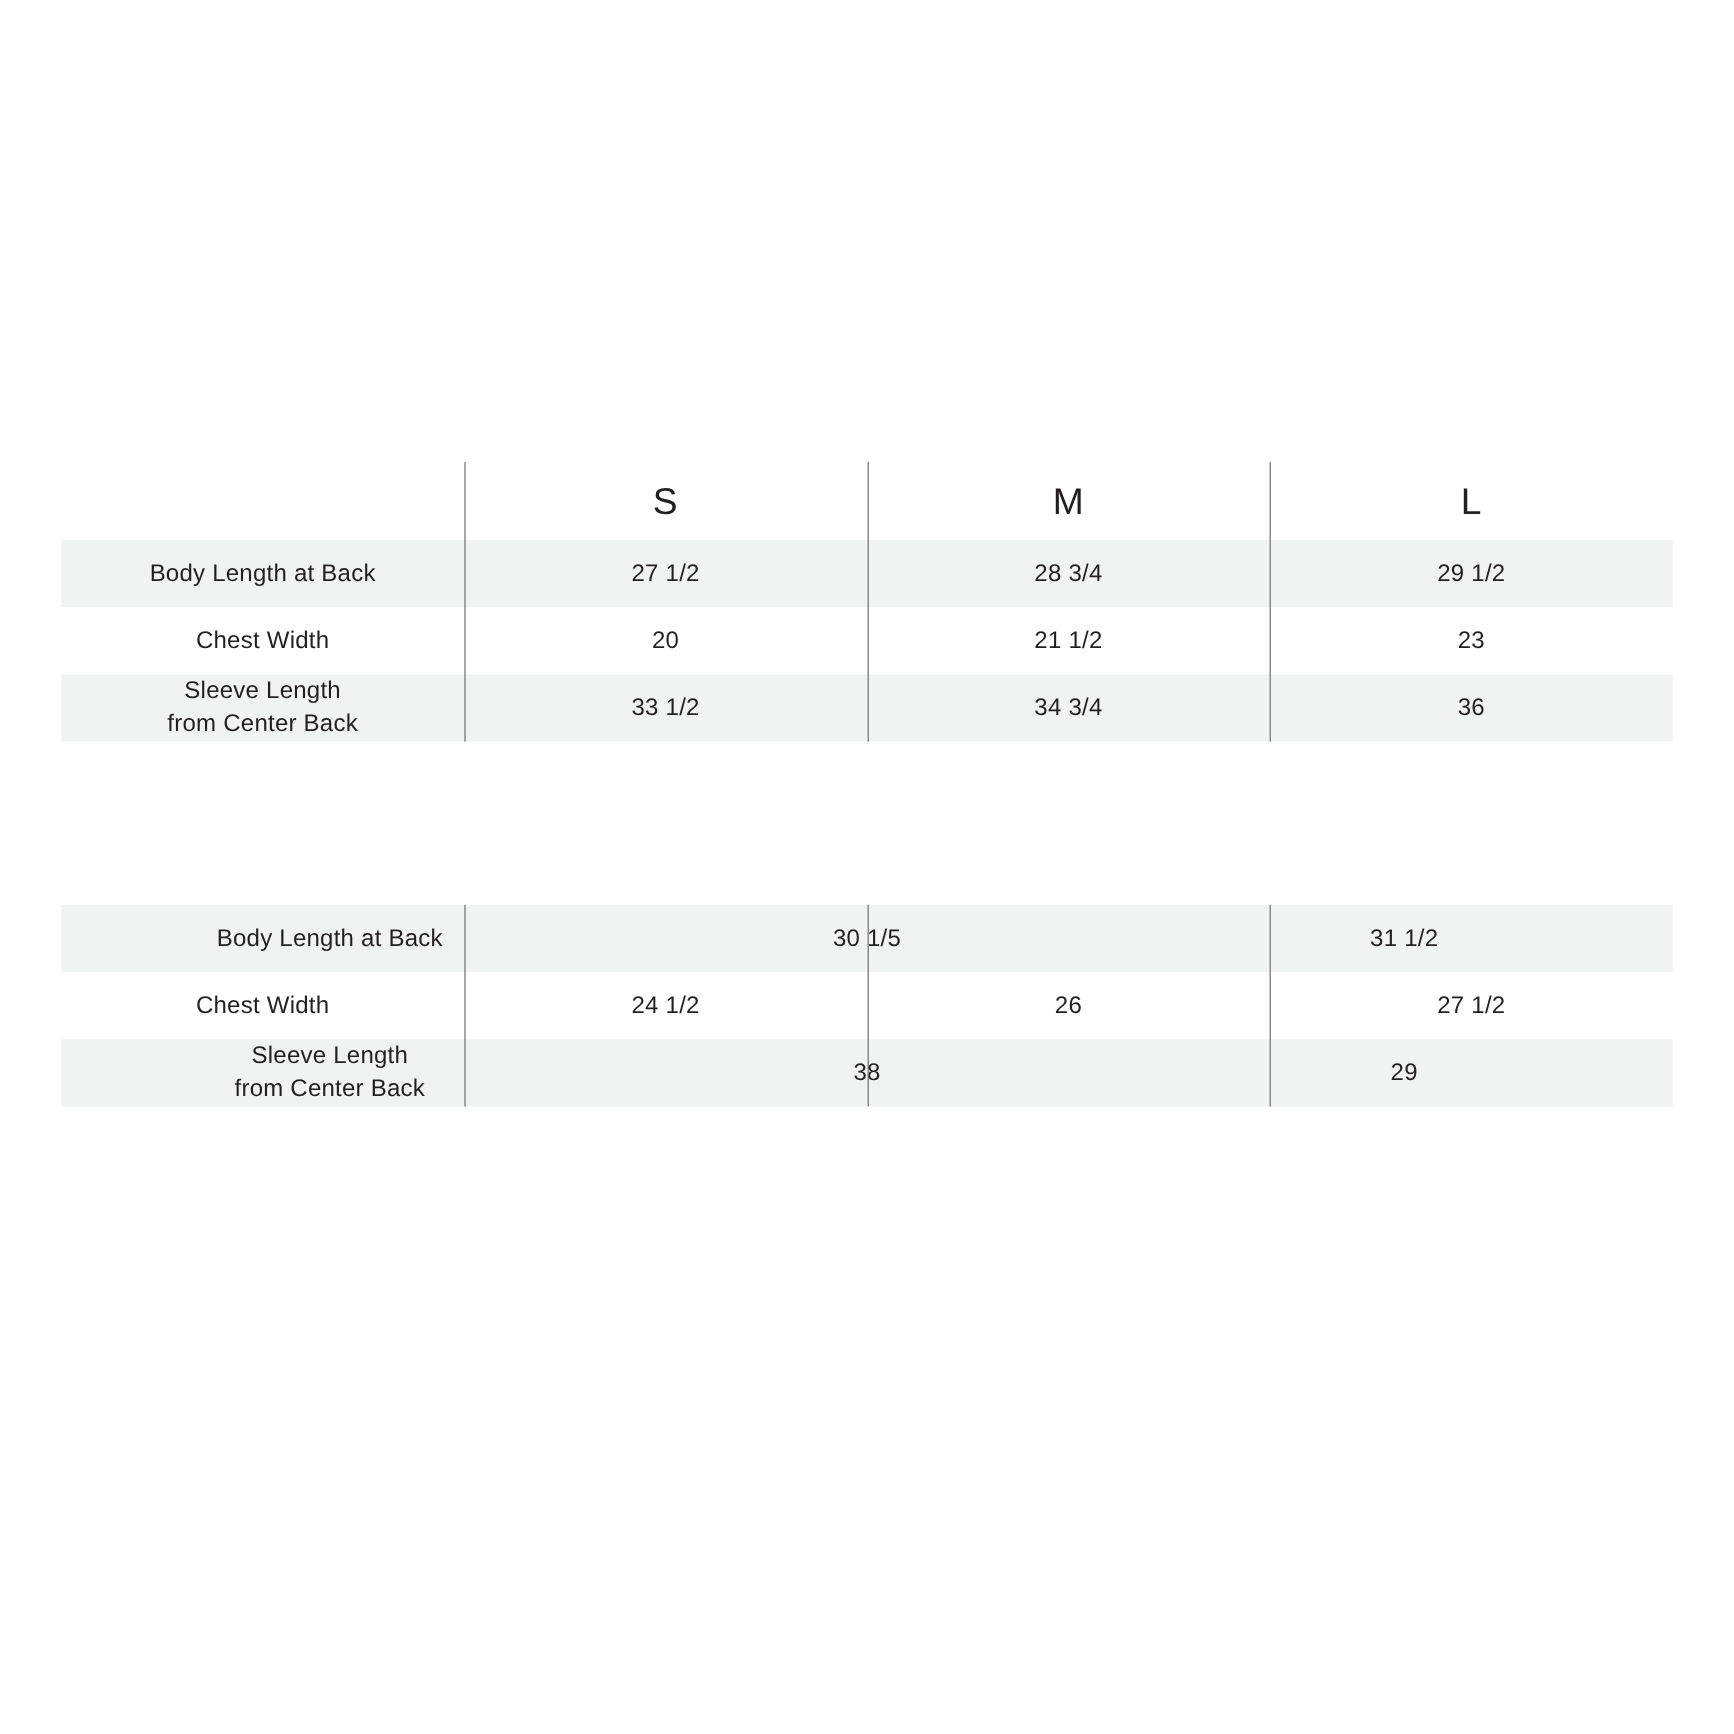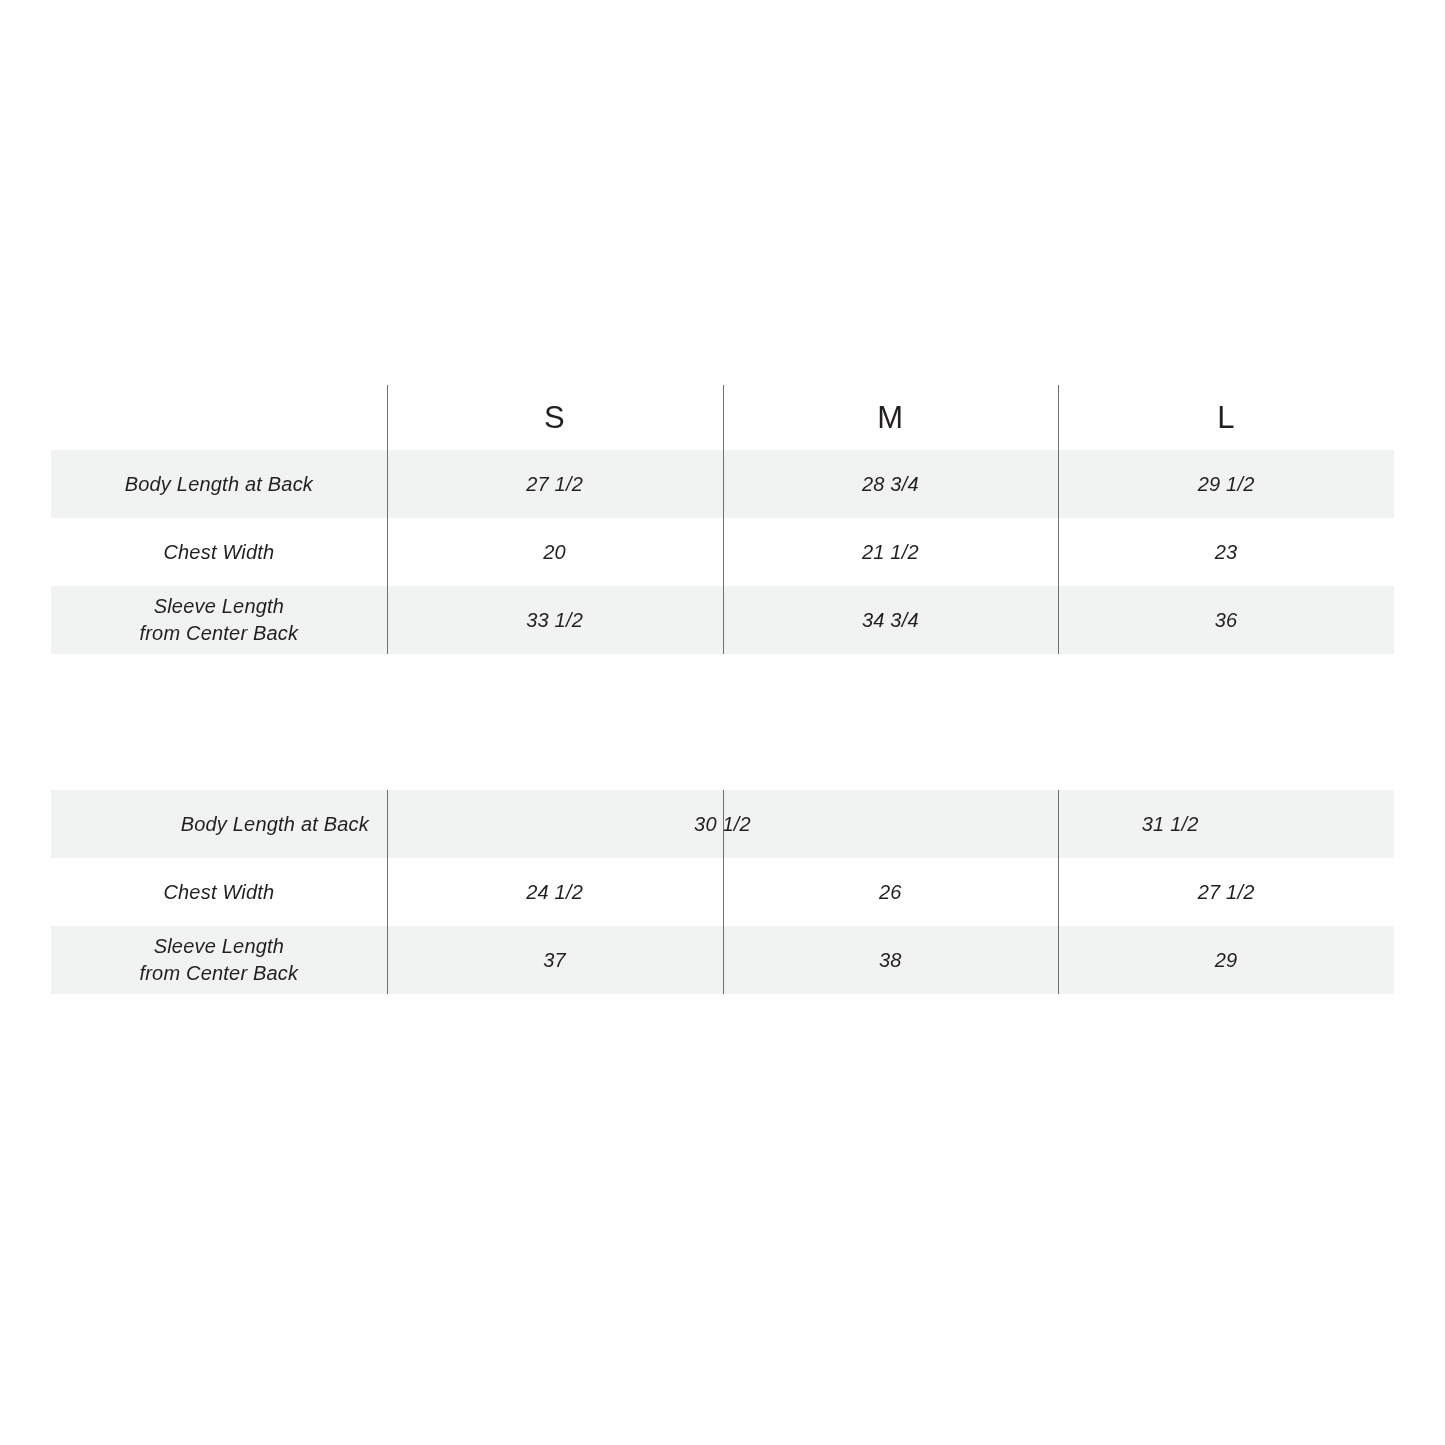--- a/index.html
+++ b/index.html
@@ -28,21 +28,21 @@
     position:absolute;
     top:0;bottom:0;
     width:1px;
     background:var(--divider);
   }
   .vline.v1{left:25%;}
   .vline.v2{left:50%;}
   .vline.v3{left:75%;}
   .row{display:flex;align-items:center;}
   .header-row{height:65px;}
-  .data-row{height:68px;font-style:italic;}
+  .data-row{height:56px;}
   .stripe{background:var(--stripe);}
   .cell{
     flex:1 1 0;
     text-align:center;
     font-size:20px;
     line-height:27px;
     white-space:pre-line;
     letter-spacing:0.2px;
   }
   .header-cell{
@@ -90,31 +90,30 @@
 </div>
 
 <div class="size-table table-second">
   <div class="vline v1"></div>
   <div class="vline v2"></div>
   <div class="vline v3"></div>
 
 
   <div class="row data-row stripe">
     <div class="cell">Body Length at Back</div>
-    <div class="cell">30 1/2</div>
+    <div class="cell">30 1/5</div>
     <div class="cell">31 1/2</div>
   </div>
 
   <div class="row data-row">
     <div class="cell">Chest Width</div>
     <div class="cell">24 1/2</div>
     <div class="cell">26</div>
     <div class="cell">27 1/2</div>
   </div>
 
   <div class="row data-row stripe">
     <div class="cell">Sleeve Length
 from Center Back</div>
-    <div class="cell">37</div>
     <div class="cell">38</div>
     <div class="cell">29</div>
   </div>
 </div>
 
 </body></html>

